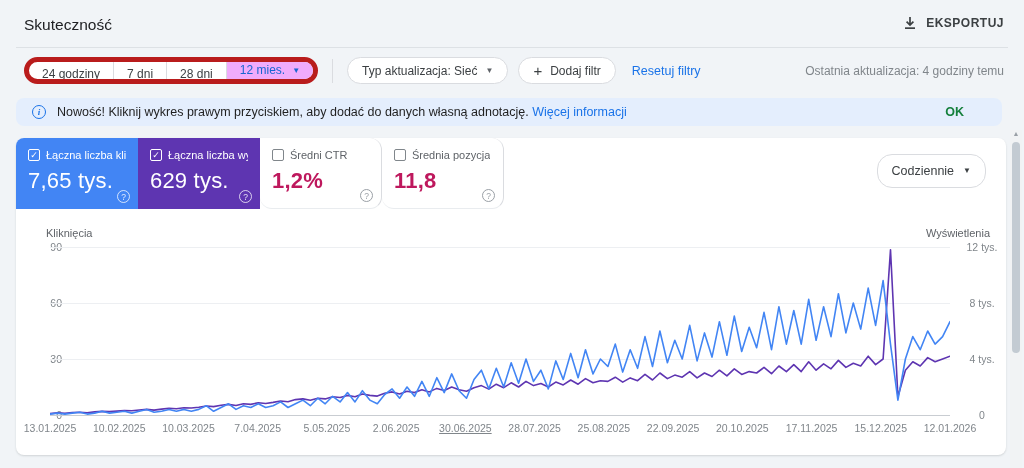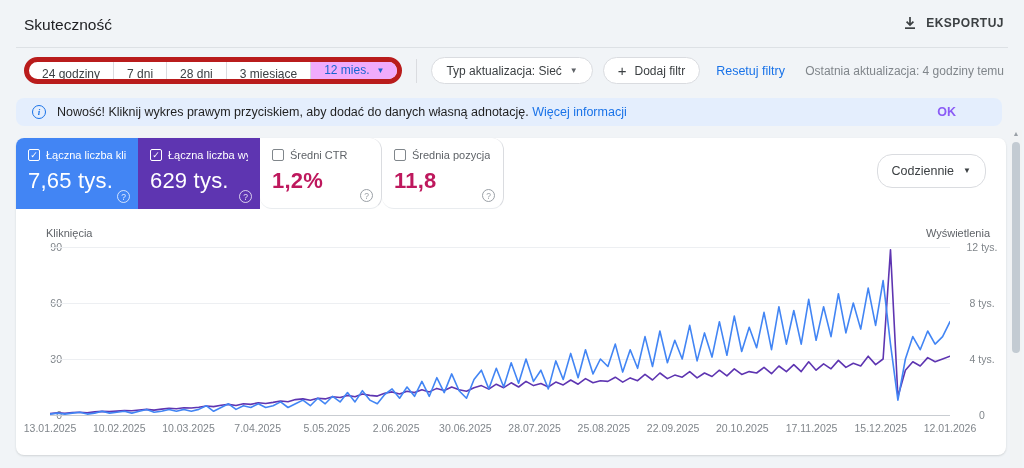--- a/index.html
+++ b/index.html
@@ -68,21 +68,21 @@
     display:flex; align-items:center; gap:11px; padding:0 16px;
     font-size:12.5px; color:#1f1f1f;
   }
   .info-icon {
     width:14px; height:14px; border:1.4px solid #1a73e8; border-radius:50%;
     color:#1a73e8; font-size:9px; font-weight:bold;
     display:flex; align-items:center; justify-content:center; flex:0 0 auto;
     font-family:"Liberation Serif", serif; font-style:italic;
   }
   .banner-link { color:#1a73e8; cursor:pointer; }
-  .ok-btn { margin-left:auto; margin-right:30px; color:#8b5cf6; font-weight:bold; font-size:12.5px; cursor:pointer; }
+  .ok-btn { margin-left:auto; margin-right:22px; color:#15803d; font-weight:bold; font-size:12.5px; cursor:pointer; }
   
   .panel {
     position:absolute; left:16px; top:138px; width:990px; height:317px;
     background:#fff; border-radius:8px;
     box-shadow:0 1px 2px rgba(60,64,67,.18);
   }
   .cards-row { display:flex; }
   .metric-card {
     width:122px; height:71px; padding:11px 12px 0 12px; position:relative;
     cursor:pointer; background:#fff;
@@ -159,21 +159,20 @@
   </span>
   <span>EKSPORTUJ</span>
 </div>
 <div class="header-divider"></div>
 
 <div class="toolbar">
   <div class="range-group">
     <span class="range-seg">24 godziny</span>
     <span class="range-seg">7 dni</span>
     <span class="range-seg">28 dni</span>
-    <span class="range-seg">3 miesiące</span>
     <span class="range-seg selected">
       <span>12 mies.</span>
       <span class="chev">▼</span>
     </span>
   </div>
   <div class="vsep"></div>
   <div class="pill">
     <span>Typ aktualizacja: Sieć</span>
     <span class="chev">▼</span>
   </div>
@@ -256,21 +255,21 @@
       </svg>
   </div>
 
   <div class="xlabels">
     <span style="left:0%;">13.01.2025</span>
     <span style="left:7.692%;">10.02.2025</span>
     <span style="left:15.385%;">10.03.2025</span>
     <span style="left:23.077%;">7.04.2025</span>
     <span style="left:30.769%;">5.05.2025</span>
     <span style="left:38.462%;">2.06.2025</span>
-    <span style="left:46.154%;">30.06.2025</span>
+    <span style="left:46.154%;text-decoration:underline;">30.06.2025</span>
     <span style="left:53.846%;">28.07.2025</span>
     <span style="left:61.538%;">25.08.2025</span>
     <span style="left:69.231%;">22.09.2025</span>
     <span style="left:76.923%;">20.10.2025</span>
     <span style="left:84.615%;">17.11.2025</span>
     <span style="left:92.308%;">15.12.2025</span>
     <span style="left:100%;">12.01.2026</span>
   </div>
 </div>
 

